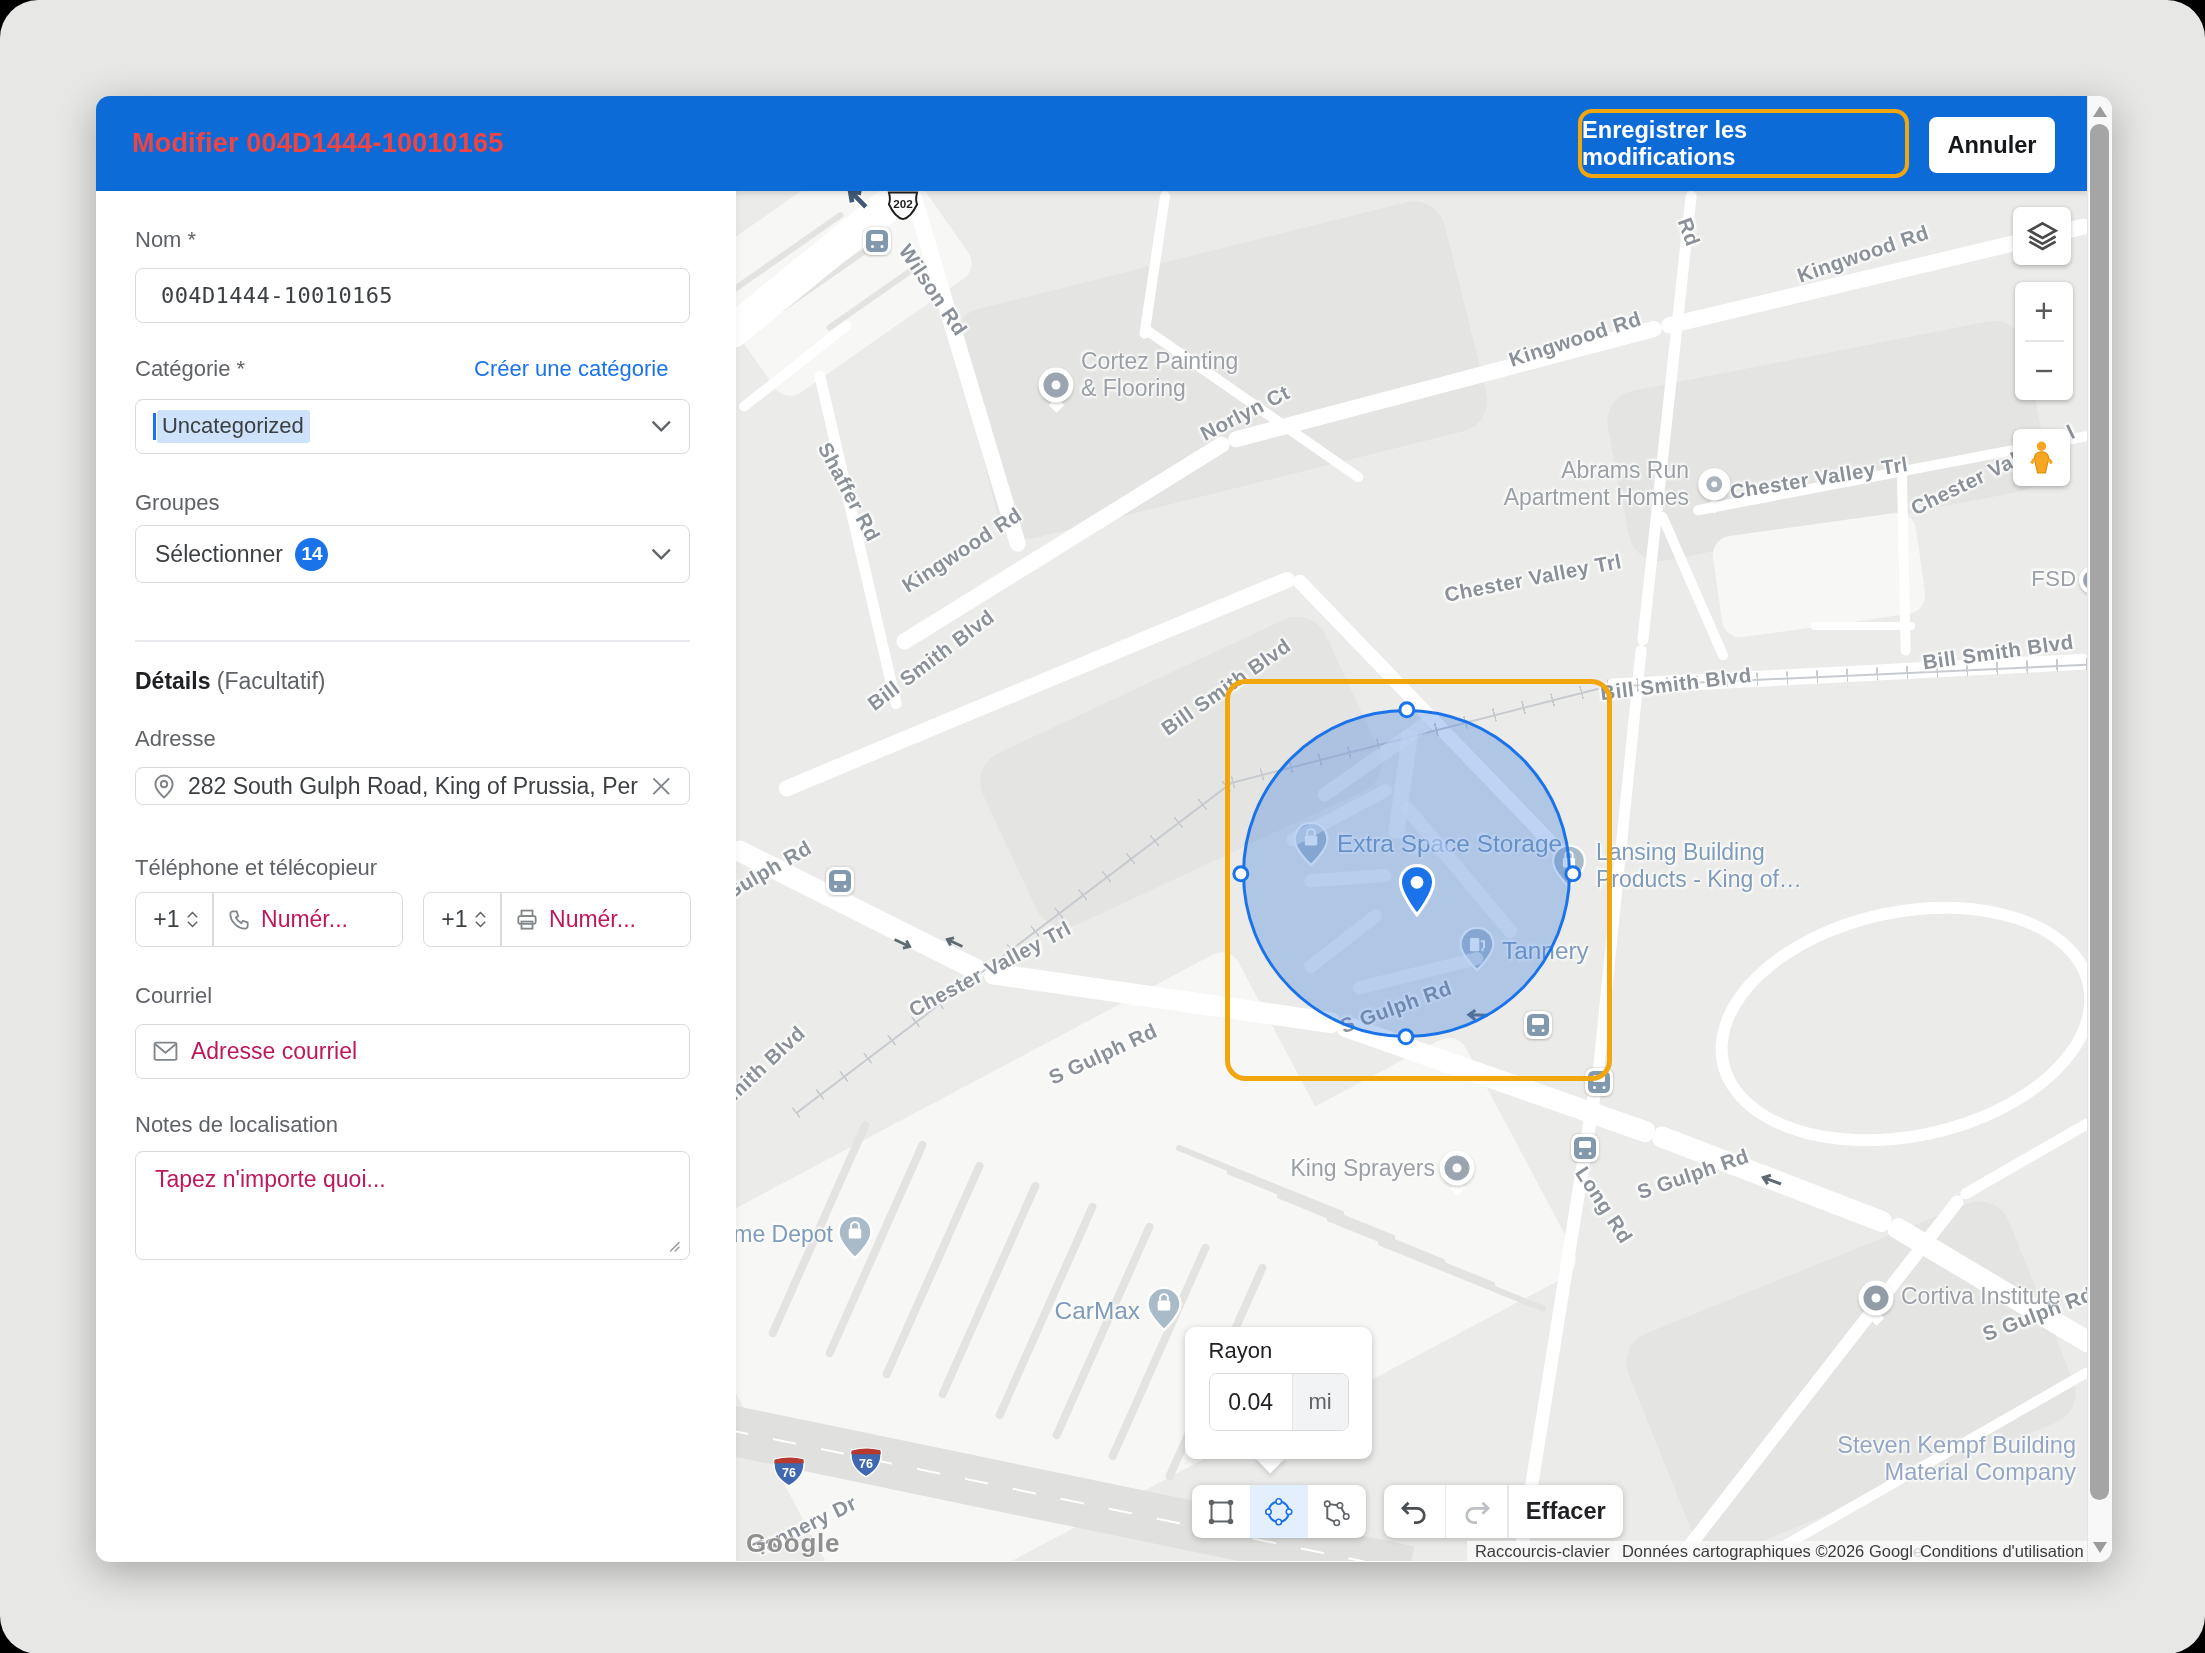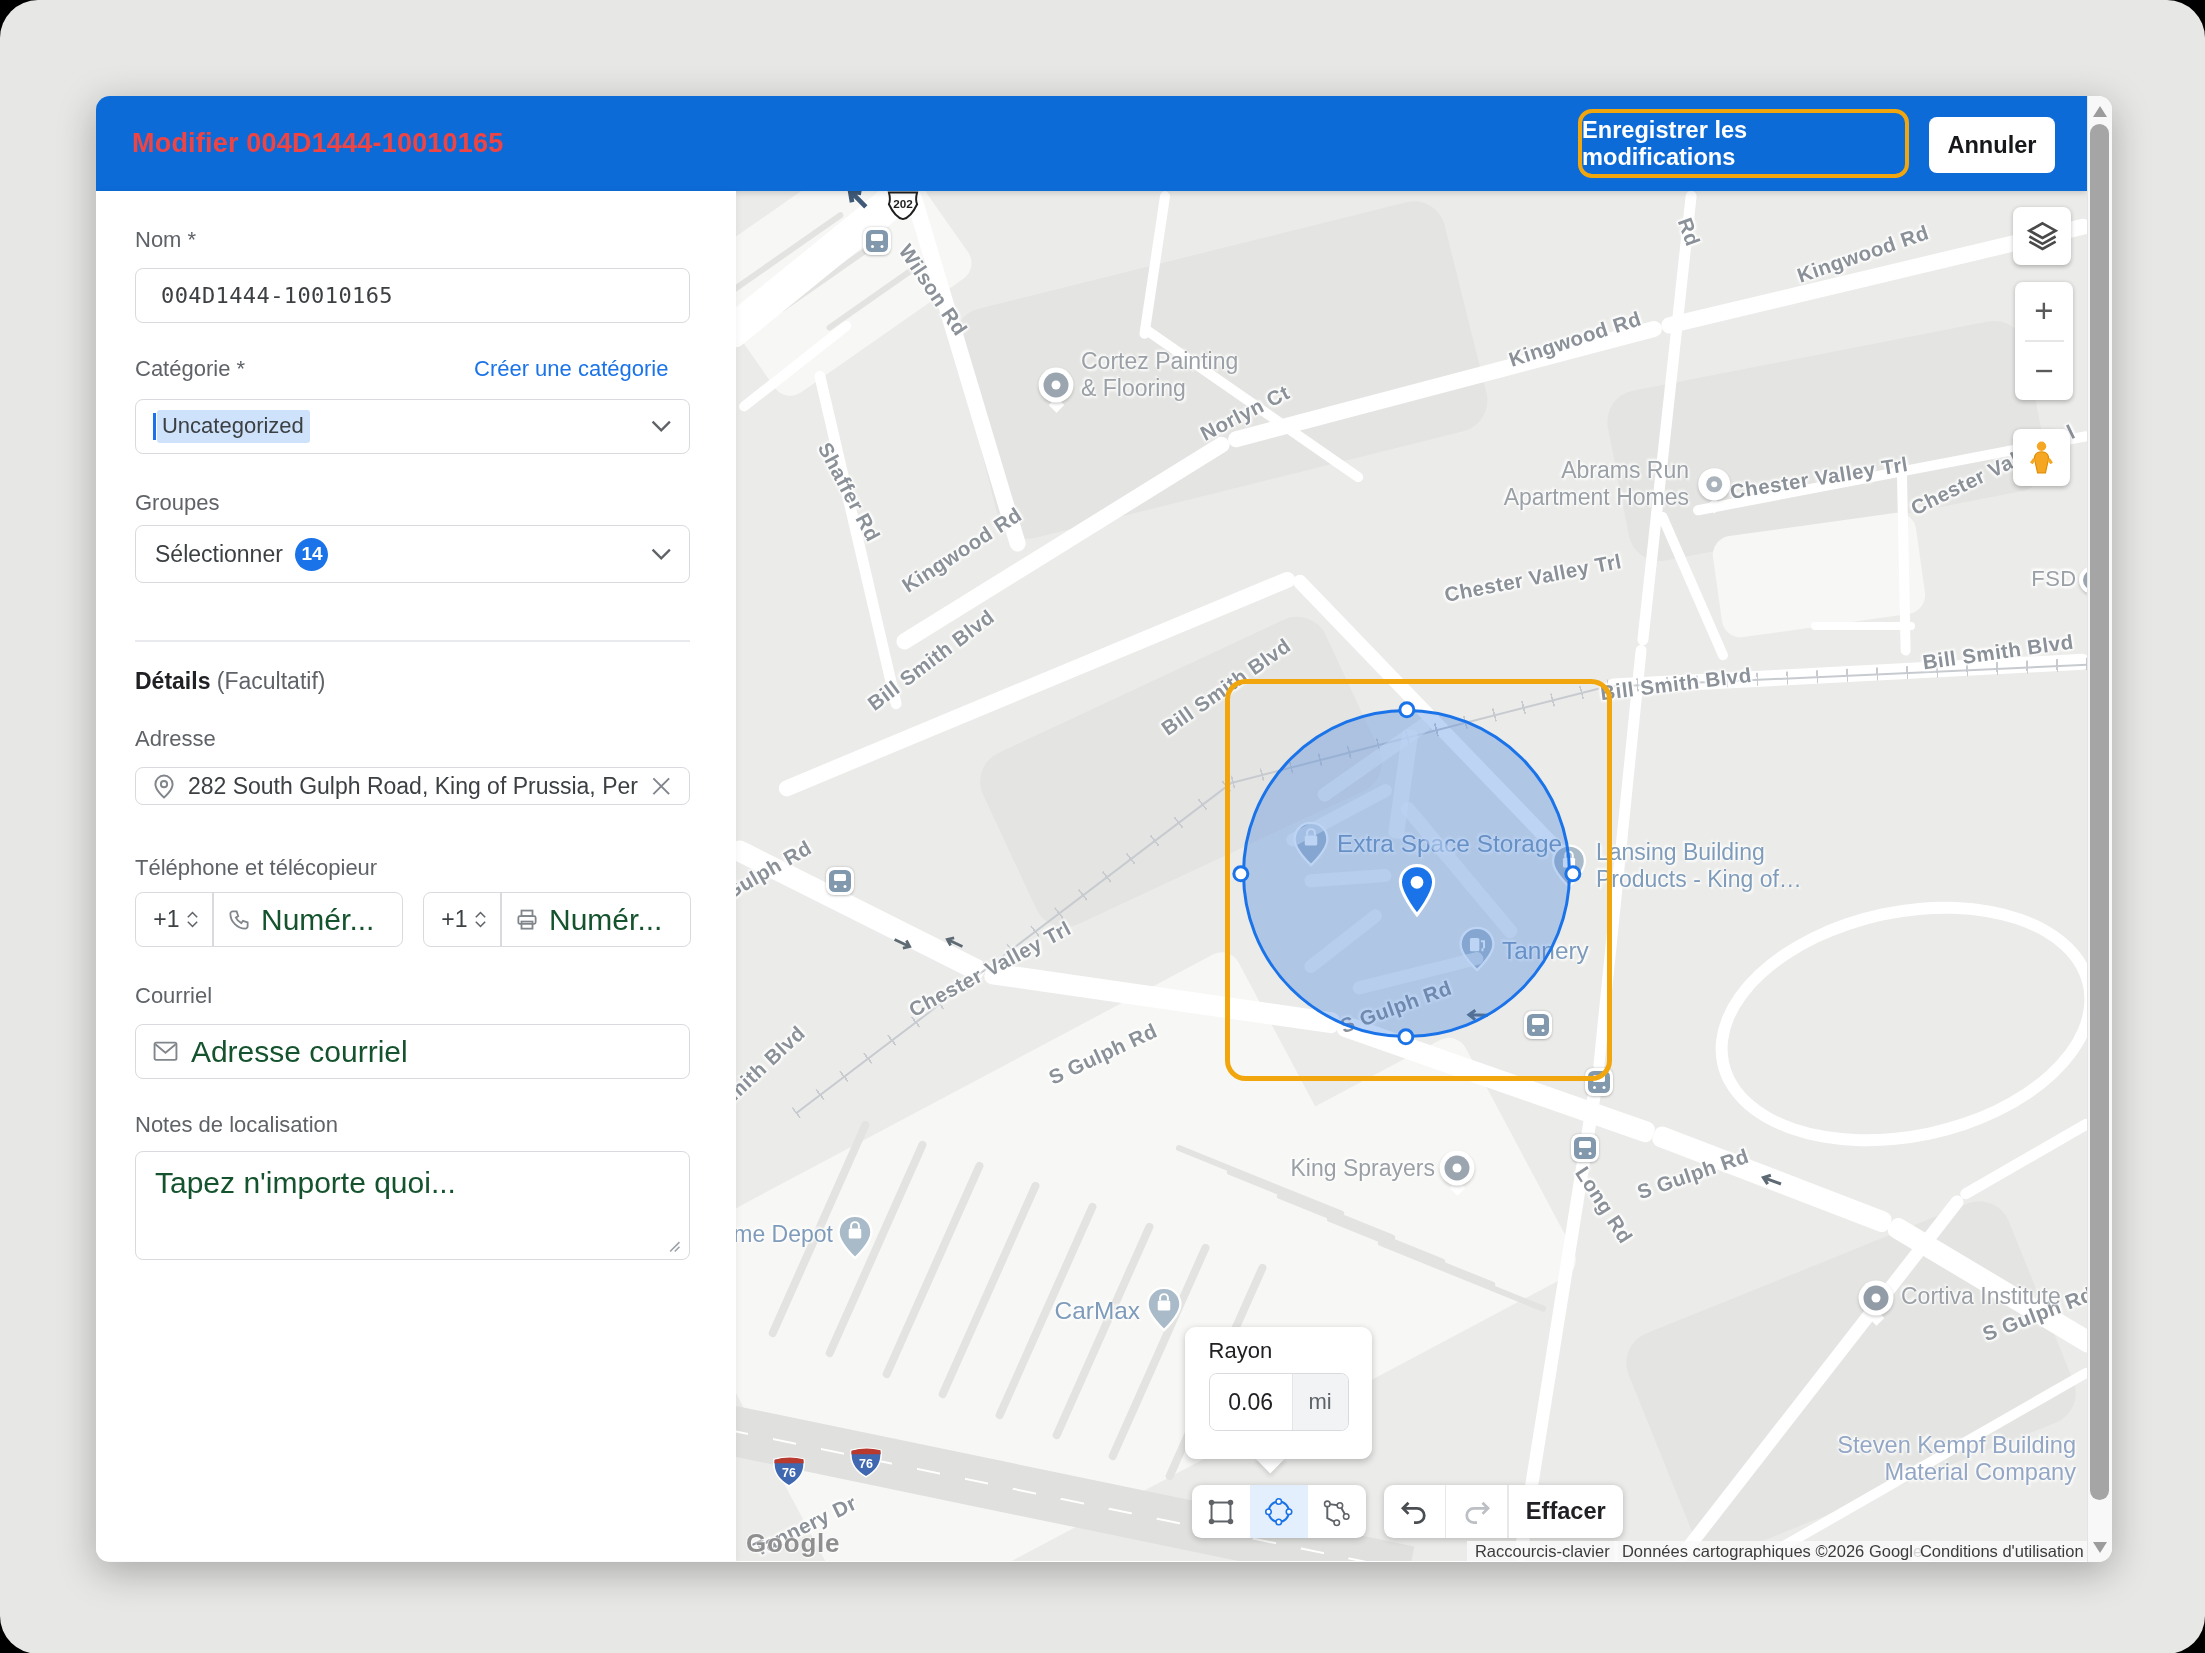--- a/index.html
+++ b/index.html
@@ -17,21 +17,21 @@
   .btn-save{position:absolute;left:1578px;top:109px;width:331px;height:69px;border:4.7px solid #f2a60d;border-radius:14px;
        display:flex;align-items:center;justify-content:center;color:#fff;font-size:23.6px;font-weight:bold;background:#0d6bd7;box-sizing:border-box;}
   .btn-cancel{position:absolute;left:1929px;top:117px;width:126px;height:56px;background:#fff;border-radius:7.9px;
        display:flex;align-items:center;justify-content:center;color:#16181b;font-size:23.6px;font-weight:bold;}
   
   .panel{position:absolute;left:96px;top:191px;width:640px;height:1370px;background:#fff;box-shadow:2.4px 0 6.3px rgba(0,0,0,.05);}
   .flabel{position:absolute;color:#5f6368;font-size:22px;}
   .finput{position:absolute;left:135px;width:555px;background:#fff;border:1.6px solid #d9dadd;border-radius:7.9px;box-sizing:border-box;
           display:flex;align-items:center;}
   .fval{color:#3c4043;font-size:23px;}
-  .fph{color:#14532d;font-size:30px;}
+  .fph{color:#be185d;font-size:23px;}
   .mono{font-family:"DejaVu Sans Mono",monospace;font-size:22px;color:#3c4043;letter-spacing:0.4px;}
   .link{color:#1a73e8;font-size:22px;}
   .chev{margin-left:auto;margin-right:17.3px;flex:none;}
   .sel-hl{background:#cfe2fb;padding:2.4px 6.3px 3.9px 4.7px;border-radius:2.4px;color:#3c4043;font-size:22px;}
   .caret{display:inline-block;width:2.4px;height:27px;background:#1a73e8;margin-right:1.6px;vertical-align:middle;}
   .badge{display:inline-flex;align-items:center;justify-content:center;width:33px;height:33px;border-radius:50%;
          background:#1a73e8;color:#fff;font-size:19px;font-weight:bold;margin-left:12.6px;}
   .divider{position:absolute;left:135px;top:640px;width:555px;height:1.6px;background:#e8eaed;}
   .seg-div{width:1.6px;height:100%;background:#d9dadd;flex:none;}
   .spin{display:flex;flex-direction:column;gap:2.4px;margin-left:7.9px;flex:none;}
@@ -361,21 +361,21 @@
 
       <svg class="abs" style="left:1398px;top:864px" width="38" height="54" viewBox="0 0 48 68">
         <path d="M24 2C12 2 3 11 3 23c0 15 21 41 21 41s21-26 21-41C45 11 36 2 24 2z" fill="#1a73e8" stroke="#fff" stroke-width="4"></path>
         <circle cx="24" cy="23" r="8" fill="#fff"></circle>
       </svg>
 
       <div class="rpoint"></div>
       <div class="rpopup">
         <div class="rtitle">Rayon</div>
         <div class="rfield">
-          <div class="rval">0.06</div>
+          <div class="rval">0.04</div>
           <div class="runit">mi</div>
         </div>
       </div>
 
       <div class="tbar" style="left:1192px;top:1485px;width:174px">
         <div class="tcell">
           <svg width="30" height="30" viewBox="0 0 38 38">
                 <rect x="7" y="7" width="24" height="24" fill="none" stroke="#5f6368" stroke-width="2.5"></rect>
                 <circle cx="7" cy="7" r="3.5" fill="#5f6368"></circle>
                 <circle cx="31" cy="7" r="3.5" fill="#5f6368"></circle>

